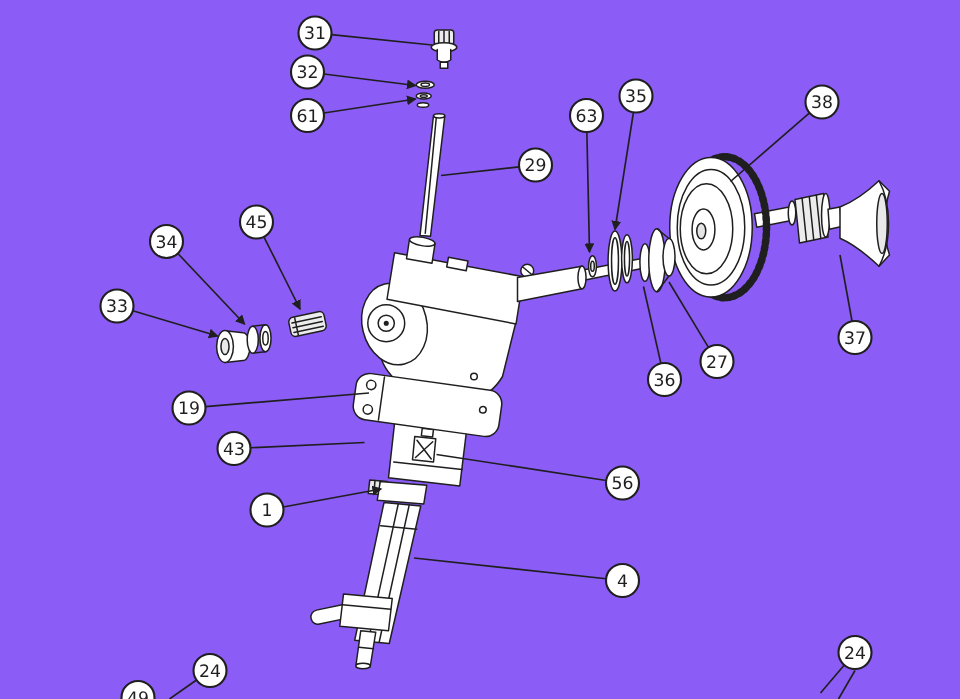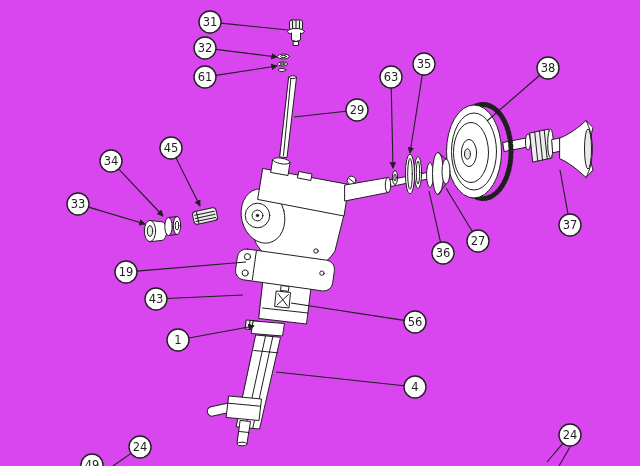--- a/index.html
+++ b/index.html
@@ -1,17 +1,17 @@
 <!DOCTYPE html>
 <html><head>
 <meta charset="utf-8">
 <style>
   html,body{margin:0;padding:0;background:#f4f4f4;}
   .stage{
-    position:relative;width:640px;height:466px;background:#d946ef;
+    position:relative;width:640px;height:466px;background:#8b5cf6;
     overflow:hidden;font-family:"DejaVu Sans","Liberation Sans",sans-serif;
   }
   svg{position:absolute;left:0;top:0;display:block;}
   .machine path,.machine rect,.machine ellipse,.machine circle,.machine polygon,.machine line{
     vector-effect:non-scaling-stroke;
   }
 </style>
 </head>
 <body>
 

